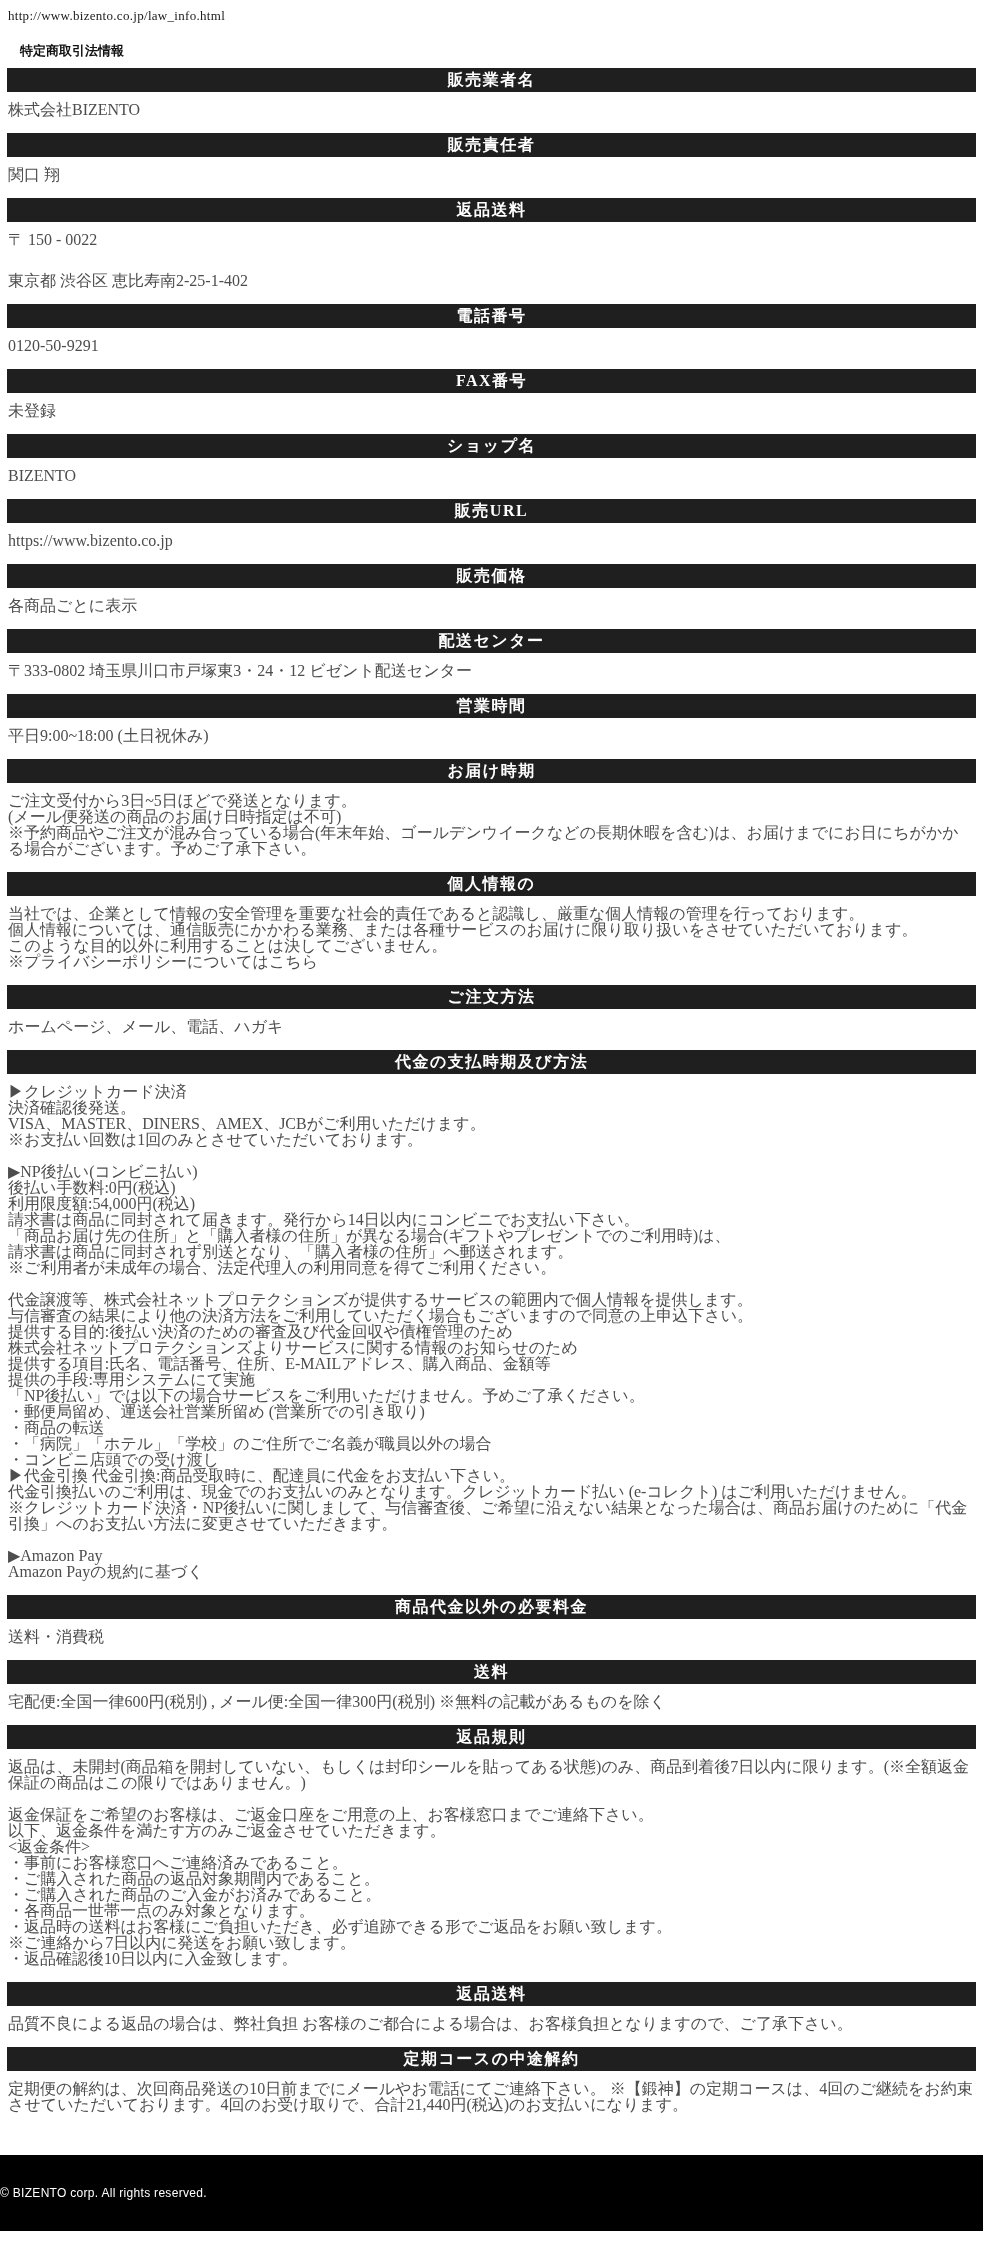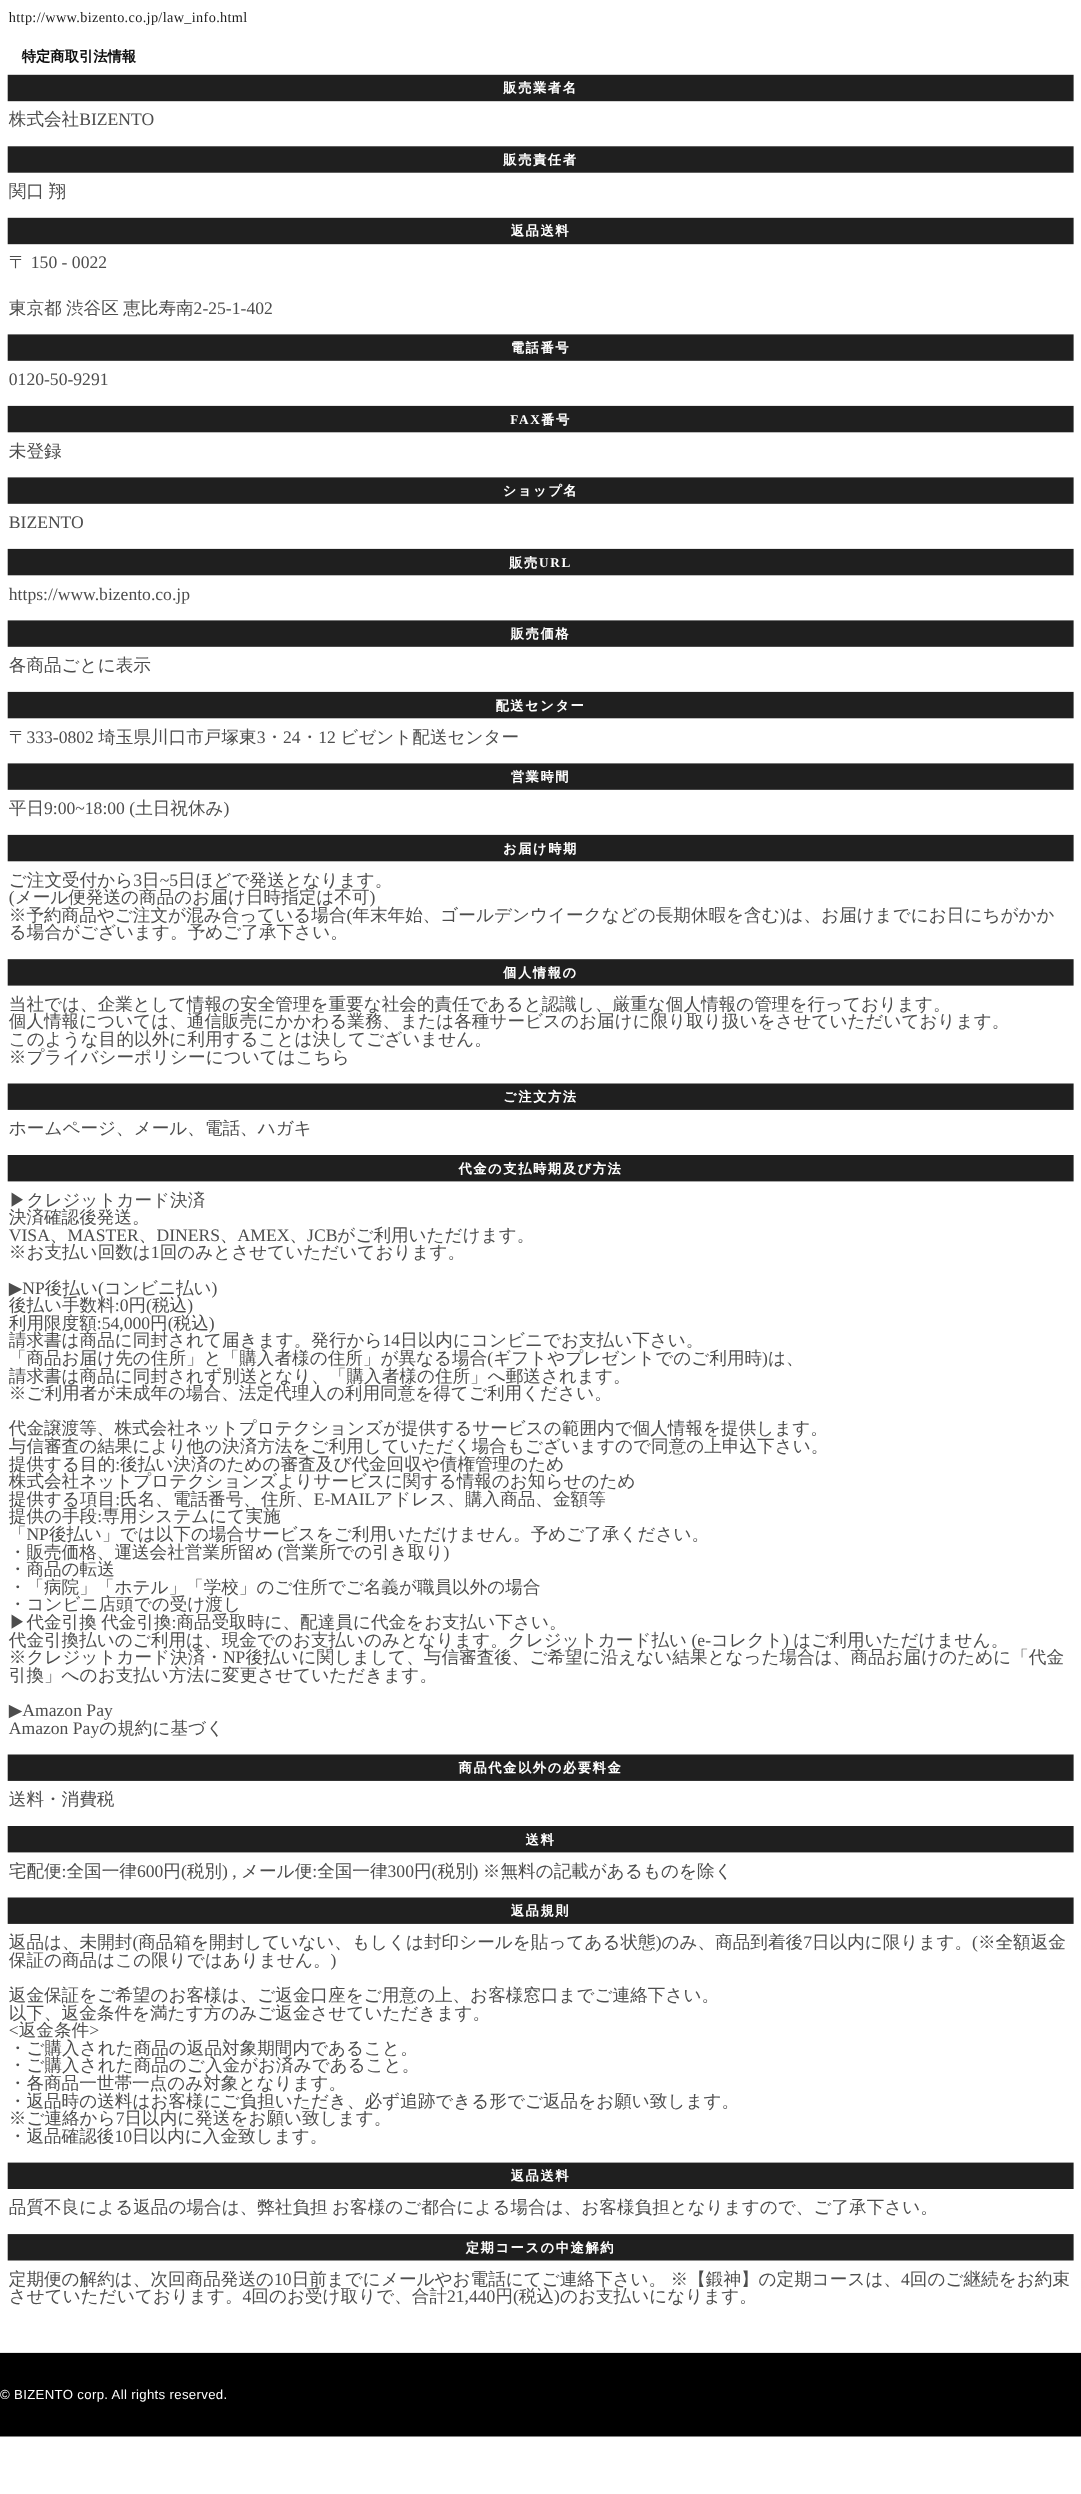--- a/index.html
+++ b/index.html
@@ -21,21 +21,21 @@
   .page-title {
     font-size: 13px;
     font-weight: bold;
     color: #111111;
     margin: 2px 0 8px 1px;
     padding-left: 12px;
   }
   .section-header {
     background: var(--bar-color, #1f1f1f);
     color: var(--bar-text, #ffffff);
-    font-size: 12px;
+    font-size: 16px;
     font-weight: bold;
     text-align: center;
     height: 24px;
     line-height: 24px;
     letter-spacing: 1.5px;
   }
   .section-body {
     padding: 10px 1px 15px 1px;
     font-size: 16px;
     line-height: 16px;
@@ -138,21 +138,21 @@
         <p>請求書は商品に同封されず別送となり、「購入者様の住所」へ郵送されます。</p>
         <p>※ご利用者が未成年の場合、法定代理人の利用同意を得てご利用ください。</p>
         <p></p>
         <p>代金譲渡等、株式会社ネットプロテクションズが提供するサービスの範囲内で個人情報を提供します。</p>
         <p>与信審査の結果により他の決済方法をご利用していただく場合もございますので同意の上申込下さい。</p>
         <p>提供する目的:後払い決済のための審査及び代金回収や債権管理のため</p>
         <p>株式会社ネットプロテクションズよりサービスに関する情報のお知らせのため</p>
         <p>提供する項目:氏名、電話番号、住所、E-MAILアドレス、購入商品、金額等</p>
         <p>提供の手段:専用システムにて実施</p>
         <p>「NP後払い」では以下の場合サービスをご利用いただけません。予めご了承ください。</p>
-        <p>・販売価格、運送会社営業所留め (営業所での引き取り)</p>
+        <p>・郵便局留め、運送会社営業所留め (営業所での引き取り)</p>
         <p>・商品の転送</p>
         <p>・「病院」「ホテル」「学校」のご住所でご名義が職員以外の場合</p>
         <p>・コンビニ店頭での受け渡し</p>
         <p>▶代金引換 代金引換:商品受取時に、配達員に代金をお支払い下さい。</p>
         <p>代金引換払いのご利用は、現金でのお支払いのみとなります。クレジットカード払い (e-コレクト) はご利用いただけません。</p>
         <p>※クレジットカード決済・NP後払いに関しまして、与信審査後、ご希望に沿えない結果となった場合は、商品お届けのために「代金引換」へのお支払い方法に変更させていただきます。</p>
         <p></p>
         <p>▶Amazon Pay</p>
         <p>Amazon Payの規約に基づく</p>
       </div>
@@ -164,20 +164,21 @@
       <div class="section-body">
         <p>宅配便:全国一律600円(税別) , メール便:全国一律300円(税別) ※無料の記載があるものを除く</p>
       </div>
       <div class="section-header">返品規則</div>
       <div class="section-body">
         <p>返品は、未開封(商品箱を開封していない、もしくは封印シールを貼ってある状態)のみ、商品到着後7日以内に限ります。(※全額返金保証の商品はこの限りではありません。)</p>
         <p></p>
         <p>返金保証をご希望のお客様は、ご返金口座をご用意の上、お客様窓口までご連絡下さい。</p>
         <p>以下、返金条件を満たす方のみご返金させていただきます。</p>
         <p>&lt;返金条件&gt;</p>
+        <p>・事前にお客様窓口へご連絡済みであること。</p>
         <p>・ご購入された商品の返品対象期間内であること。</p>
         <p>・ご購入された商品のご入金がお済みであること。</p>
         <p>・各商品一世帯一点のみ対象となります。</p>
         <p>・返品時の送料はお客様にご負担いただき、必ず追跡できる形でご返品をお願い致します。</p>
         <p>※ご連絡から7日以内に発送をお願い致します。</p>
         <p>・返品確認後10日以内に入金致します。</p>
       </div>
       <div class="section-header">返品送料</div>
       <div class="section-body">
         <p>品質不良による返品の場合は、弊社負担 お客様のご都合による場合は、お客様負担となりますので、ご了承下さい。</p>

